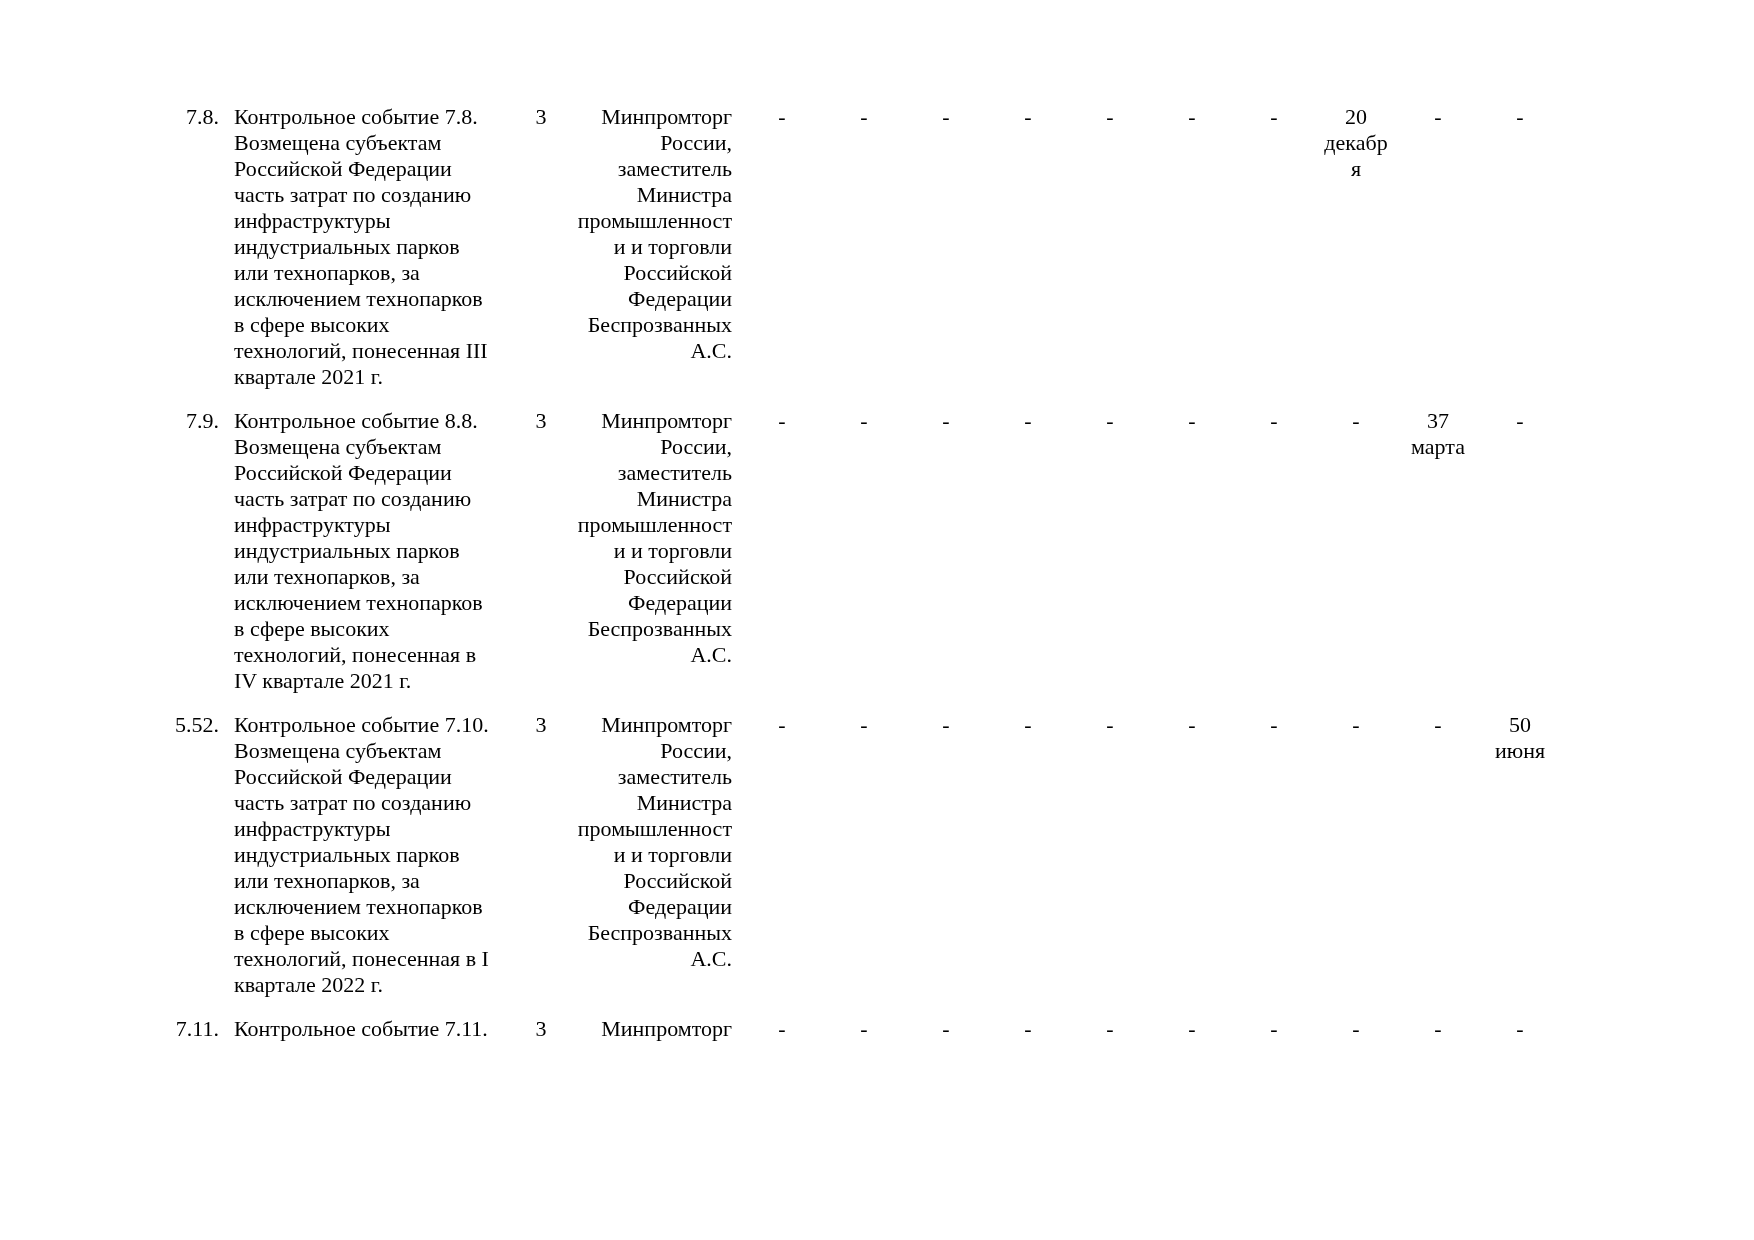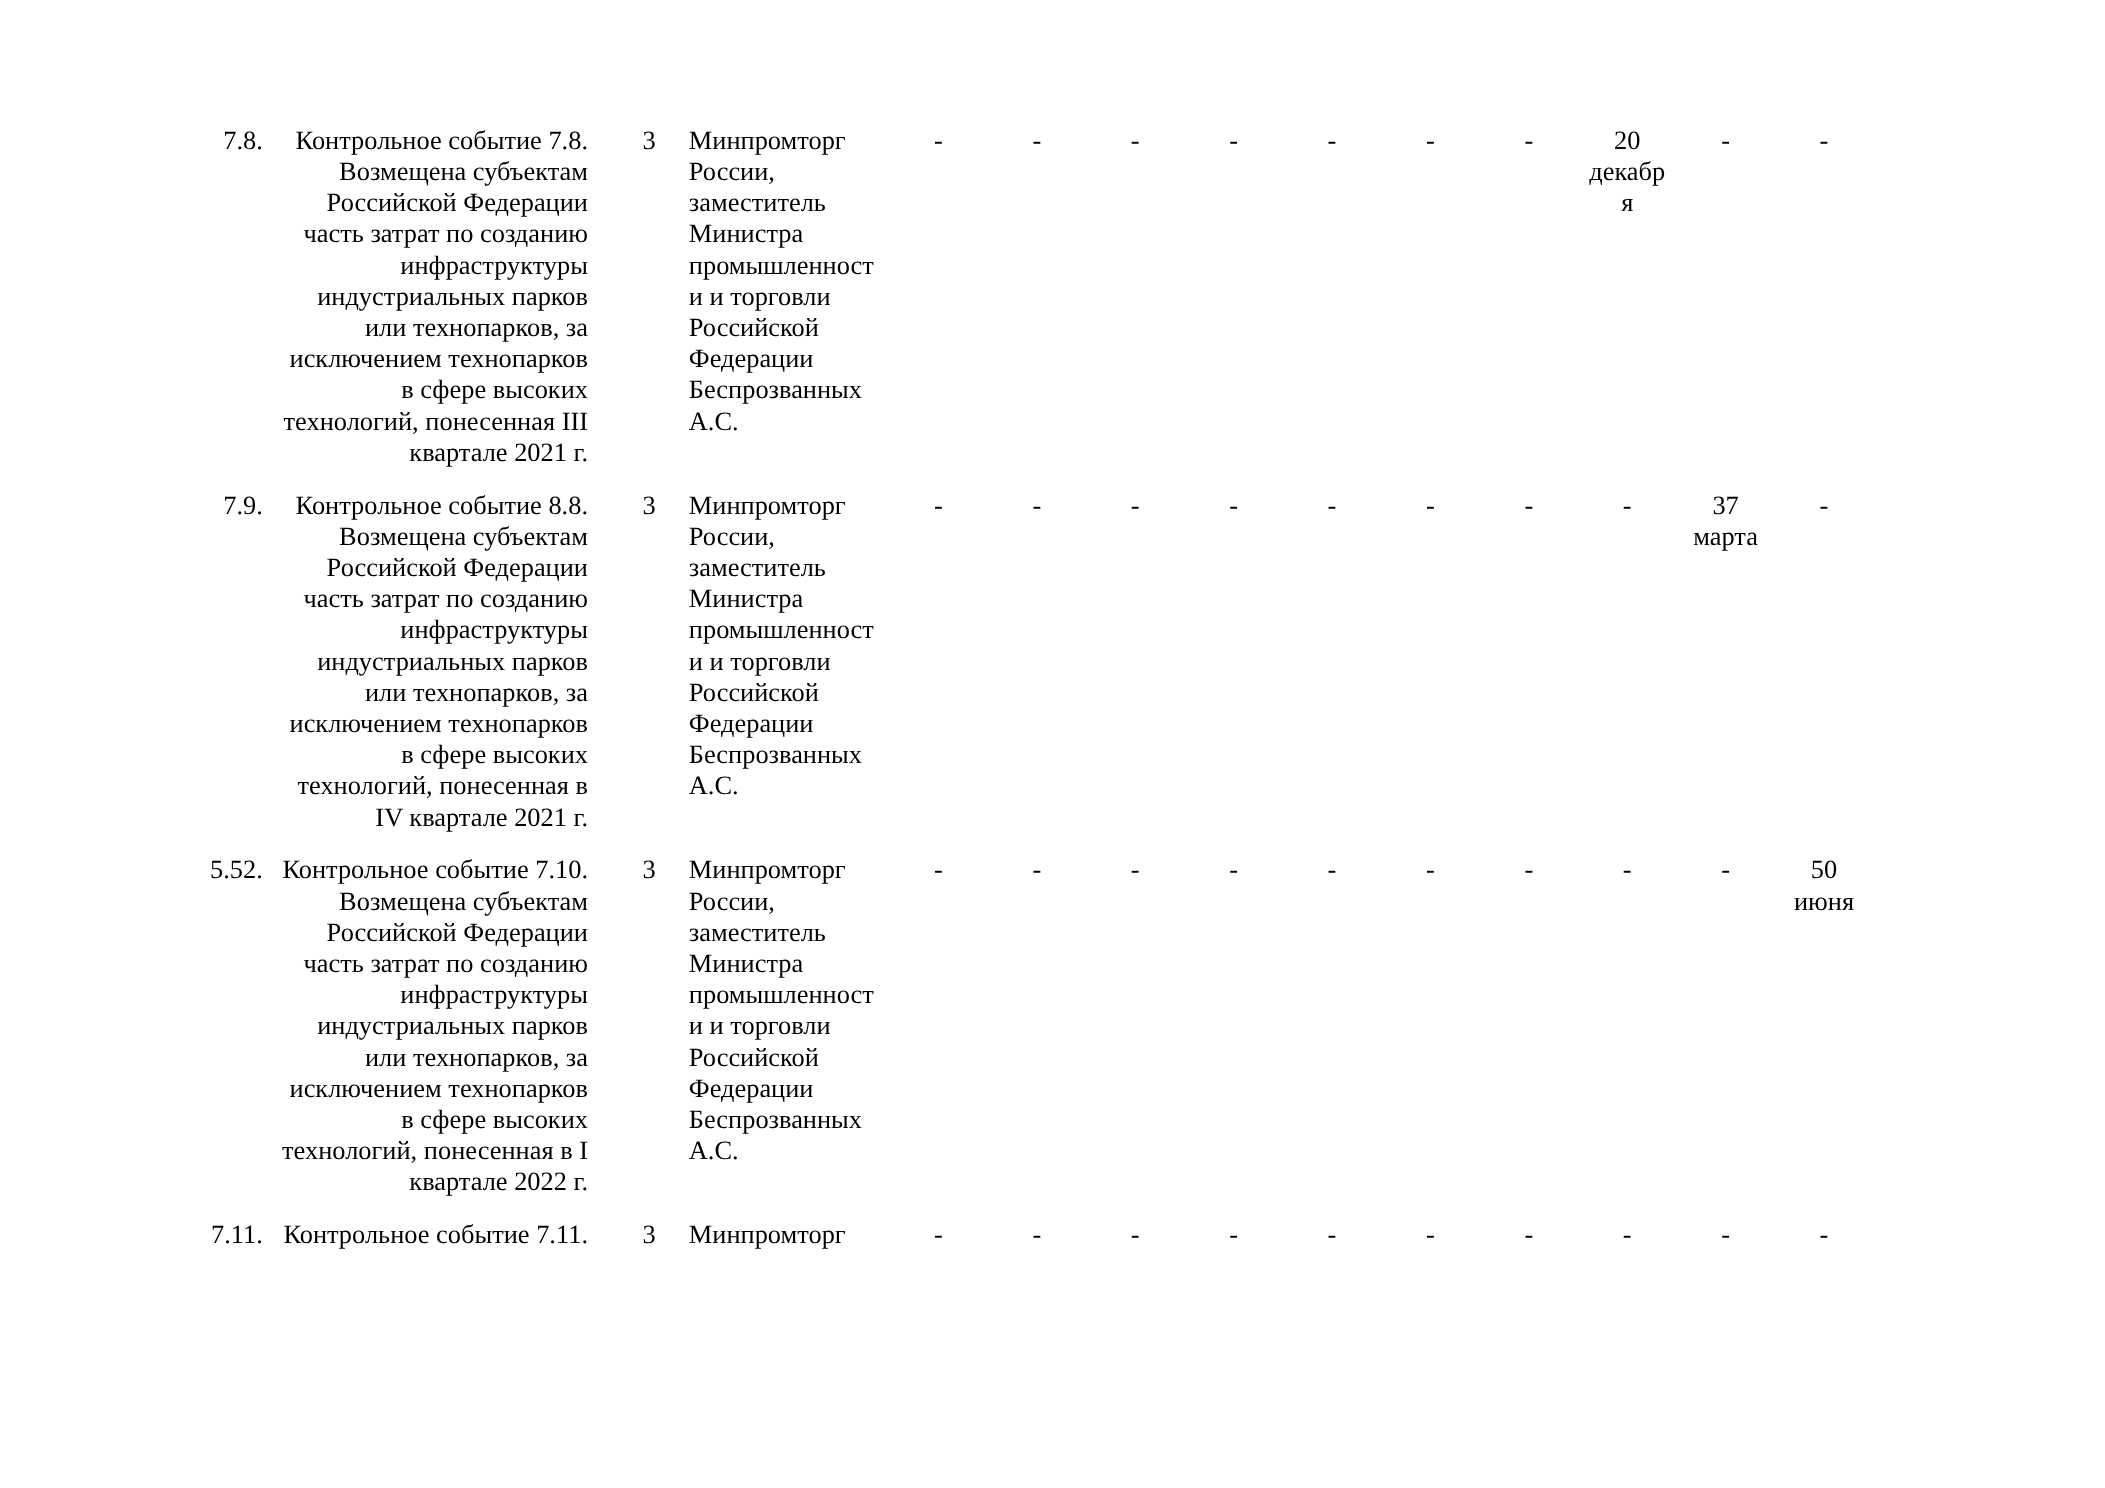--- a/index.html
+++ b/index.html
@@ -30,29 +30,29 @@
     padding: 0 0 18px 0;
     word-spacing: normal;
   }
   td.num {
     text-align: right;
     padding-right: 10px;
   }
   td.desc {
     padding-left: 5px;
     padding-right: 29px;
-    text-align: right;
   }
   td.val {
     text-align: center;
   }
   td.exec {
     padding-left: 11px;
     padding-right: 9px;
     overflow-wrap: break-word;
+    text-align: right;
   }
   td.period {
     text-align: center;
     padding-left: 6px;
     padding-right: 6px;
     overflow-wrap: break-word;
   }
   td.edge {
     text-align: right;
     padding-right: 4px;

